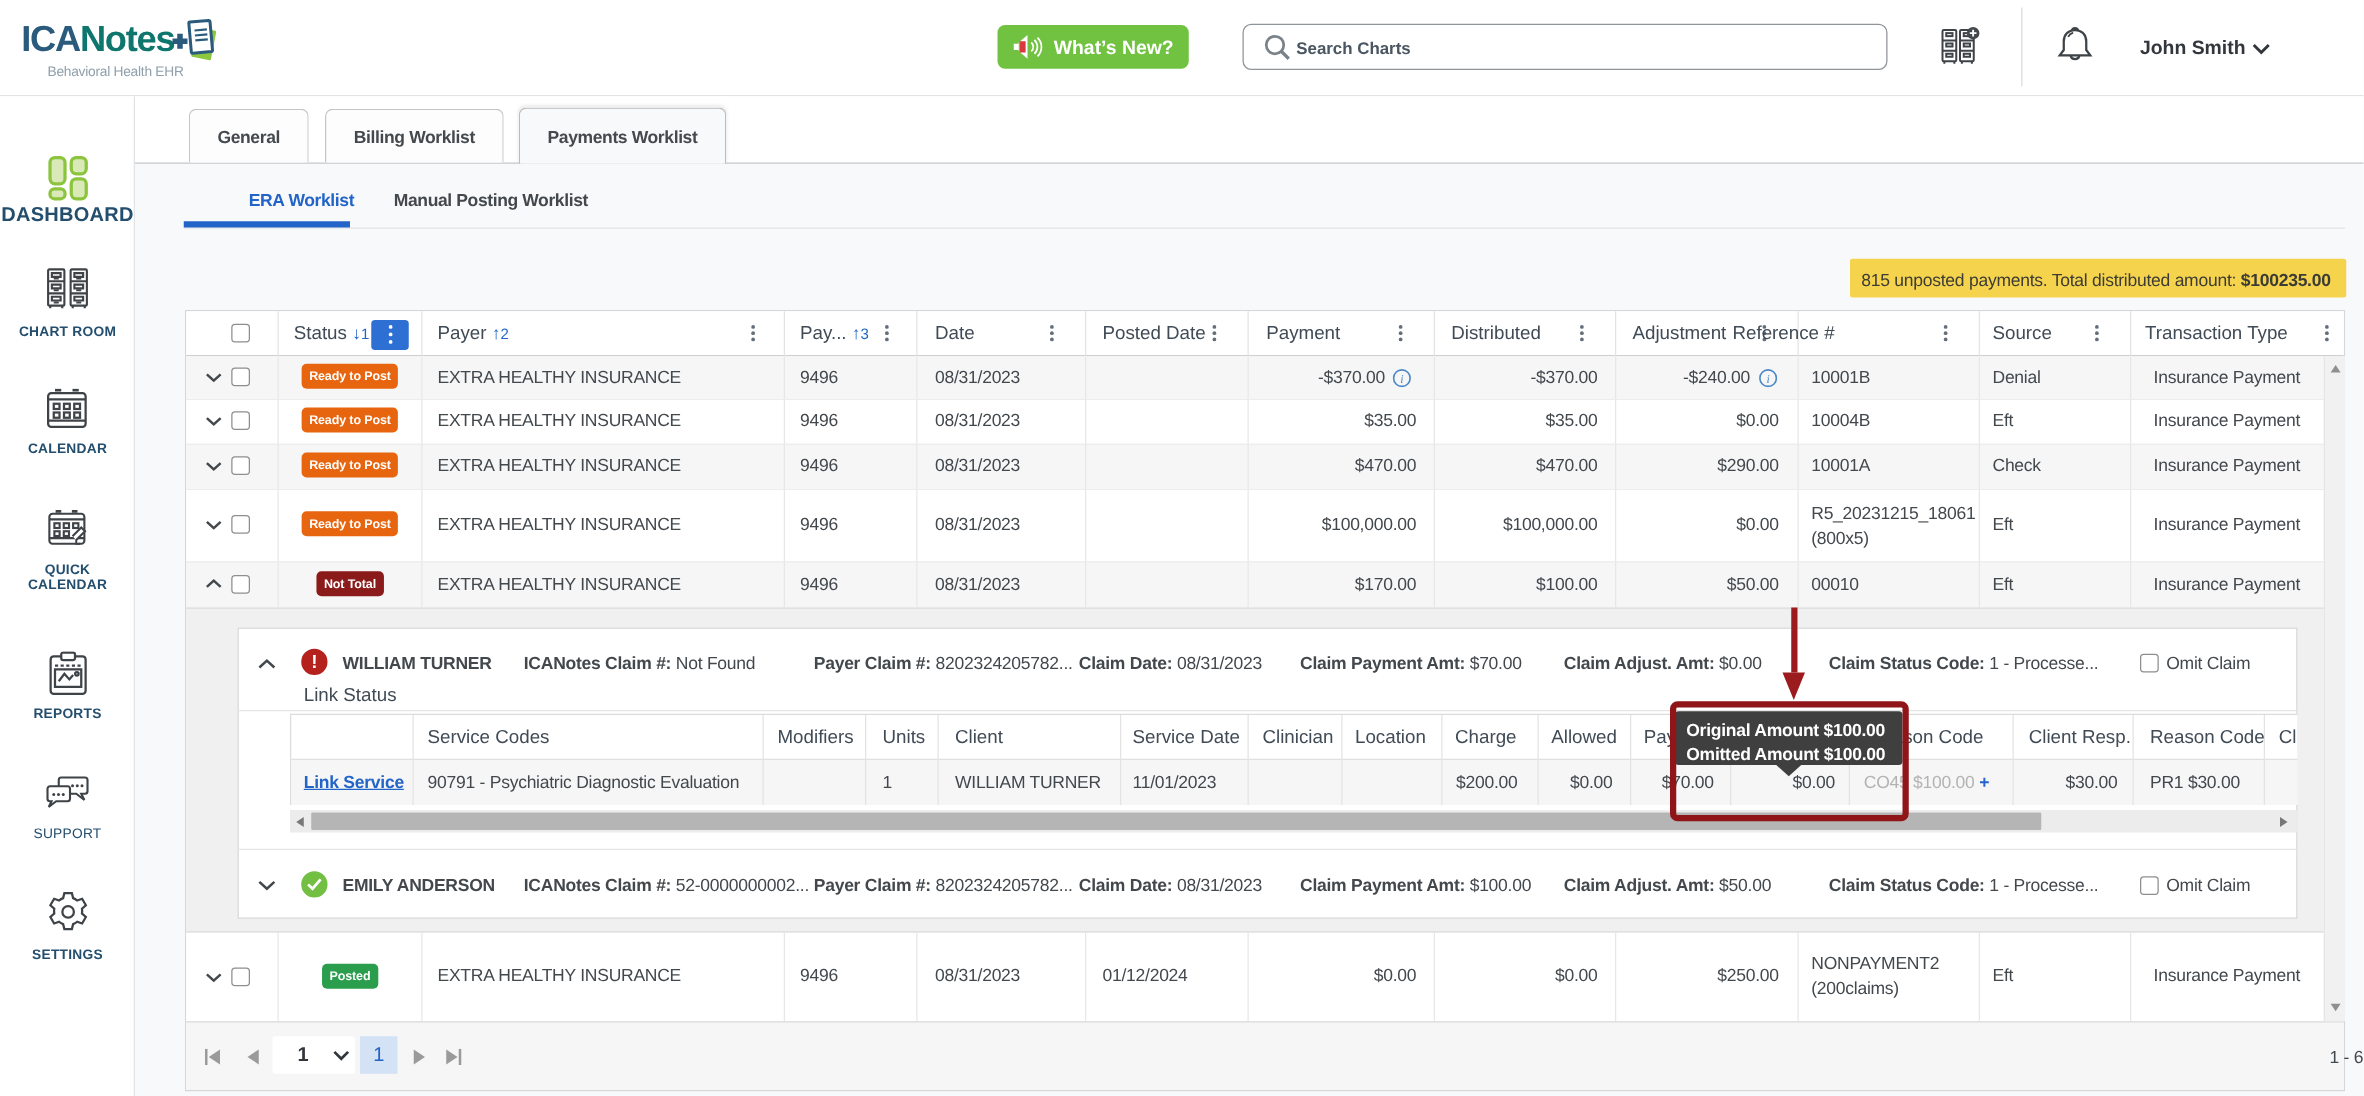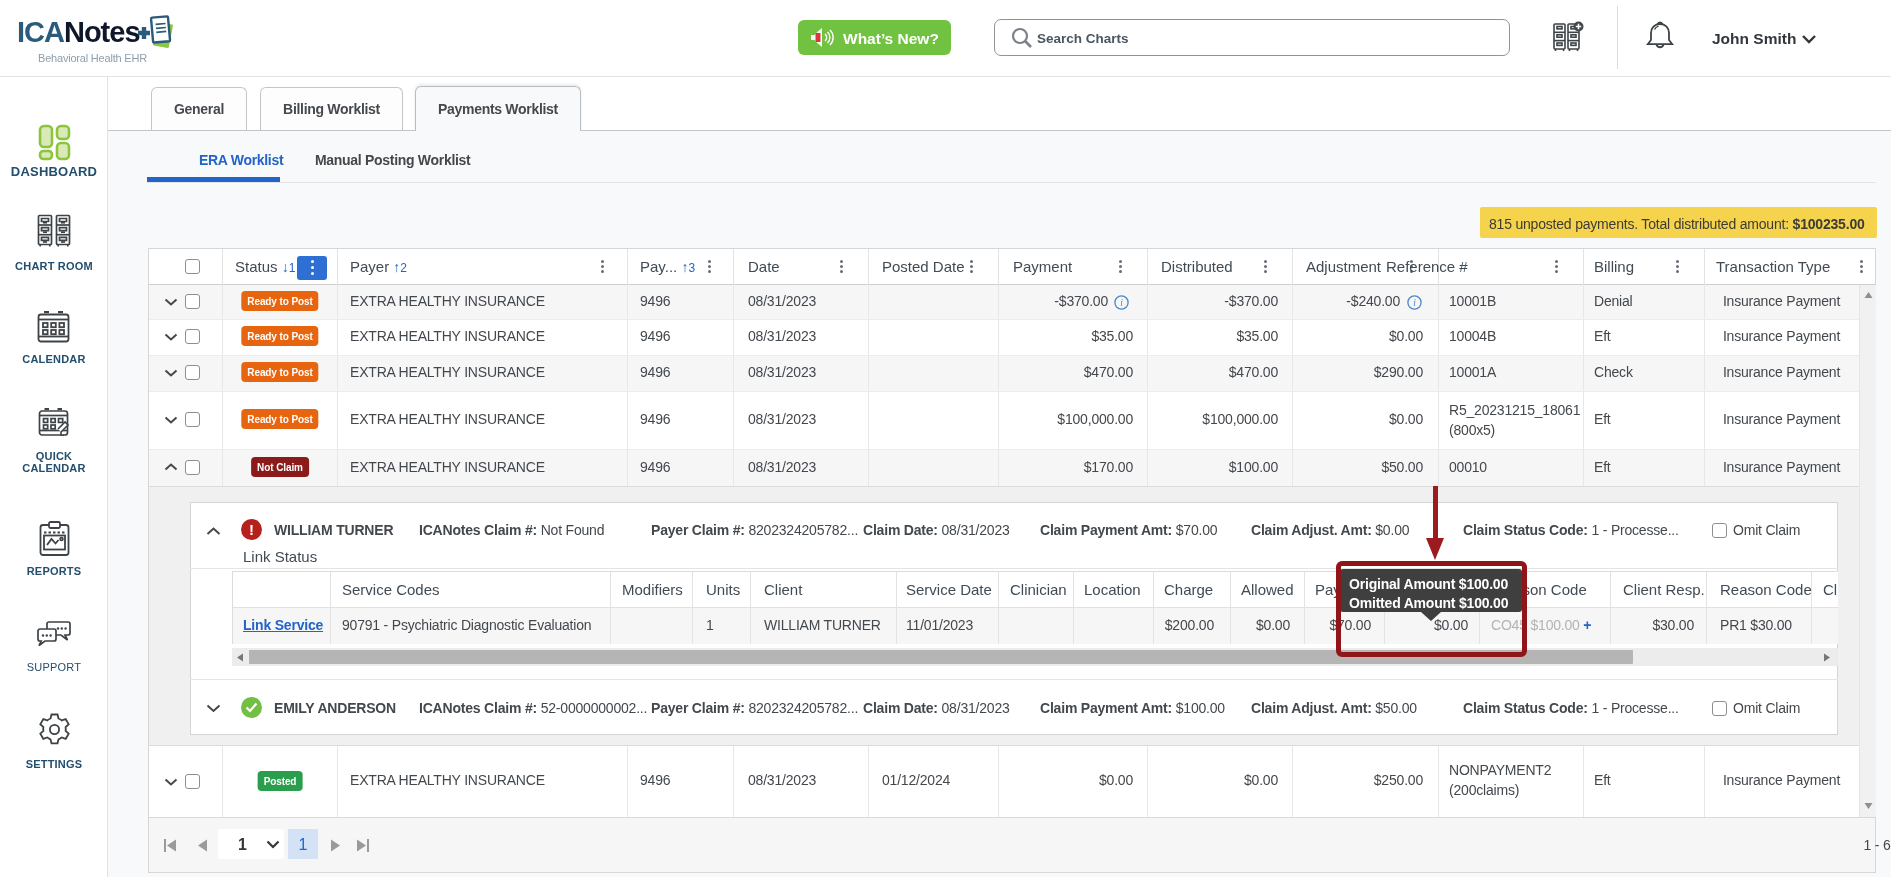--- a/index.html
+++ b/index.html
@@ -23,21 +23,21 @@
   .sort{color:#2264c8;font-size:14px;}
   .sortn{color:#2264c8;font-size:12px;}
   svg{display:block;}
 </style>
 </head>
 <body>
 <div id="app">
 
 <div class="a" style="left:0;top:0;width:1891px;height:77px;background:#fff;border-bottom:1px solid #e2e3e5;box-sizing:border-box;"></div>
 
-<div class="a" style="left:17px;top:16px;font-size:29px;font-weight:bold;letter-spacing:-1px;"><span style="color:#2a5a7c;">ICA</span><span style="color:#0f172a;">Notes</span></div>
+<div class="a" style="left:17px;top:16px;font-size:29px;font-weight:bold;letter-spacing:-1px;"><span style="color:#2a5a7c;">ICA</span><span style="color:#0f766e;">Notes</span></div>
 <svg class="a" style="left:136px;top:13px;" width="38" height="42" viewBox="0 0 38 42">
   <path d="M2 20 h12 M8 14 v12" stroke="#2a5a7c" stroke-width="4.4" fill="none"></path>
   <rect x="19" y="10" width="16" height="24" rx="1" fill="#8dc63f" transform="rotate(11 27 22)"></rect>
   <rect x="16" y="4" width="17" height="25" rx="1" fill="#fff" stroke="#2a5a7c" stroke-width="2.4" transform="rotate(-5 24 16)"></rect>
   <g transform="rotate(-5 24 16)" stroke="#2a5a7c" stroke-width="1.7">
     <line x1="20" y1="11" x2="30" y2="11"></line>
         <line x1="20" y1="15" x2="30" y2="15"></line>
         <line x1="20" y1="19" x2="30" y2="19"></line>
   </g>
 </svg>
@@ -101,21 +101,21 @@
 <div class="a" style="left:0;top:77px;width:108px;height:800px;background:#fff;border-right:1px solid #e2e3e5;box-sizing:border-box;"></div>
 
 <svg class="a" style="left:38px;top:124px;" width="33" height="37" viewBox="0 0 33 37">
   <g stroke="#8cc43e" stroke-width="2.6" fill="#d9eab8">
     <rect x="2" y="2" width="12" height="21" rx="4"></rect>
     <rect x="19" y="2" width="12" height="13" rx="4"></rect>
     <rect x="2" y="27" width="12" height="8" rx="3.5"></rect>
     <rect x="19" y="19" width="12" height="16" rx="4"></rect>
   </g>
 </svg>
-<div class="a" style="left:0;top:164px;width:108px;text-align:center;font-size:13px;font-weight:bold;color:#234e6d;letter-spacing:0.2px;">DASHBOARD</div>
+<div class="a" style="left:0;top:164px;width:108px;text-align:center;font-size:16px;font-weight:bold;color:#234e6d;letter-spacing:0.2px;">DASHBOARD</div>
 
 <svg class="a" style="left:37px;top:214px;" width="34" height="34" viewBox="0 0 34 34">
   <g stroke="#3e4347" stroke-width="1.7" fill="none">
     <rect x="1.5" y="1.5" width="13" height="29" rx="1"></rect>
     <line x1="1.5" y1="11" x2="14.5" y2="11"></line>
         <line x1="1.5" y1="20.7" x2="14.5" y2="20.7"></line>
     <path d="M4.5 4.5 h7 v3 h-7 z"></path>
         <path d="M4.5 13.7 h7 v3 h-7 z"></path>
         <path d="M4.5 23.4 h7 v3 h-7 z"></path>
     <line x1="6" y1="8.7" x2="10" y2="8.7"></line>
@@ -254,21 +254,21 @@
 <div class="a hl" style="left:882px;top:258px;">Posted Date</div>
 <span class="dots" style="left:970px;top:265px;"></span>
 <div class="a hl" style="left:1013px;top:258px;">Payment</div>
 <span class="dots" style="left:1119px;top:265px;"></span>
 <div class="a hl" style="left:1161px;top:258px;">Distributed</div>
 <span class="dots" style="left:1264px;top:265px;"></span>
 <div class="a hl" style="left:1306px;top:258px;">Adjustment</div>
 <span class="dots" style="left:1410px;top:265px;"></span>
 <div class="a hl" style="left:1386px;top:258px;">Reference #</div>
 <span class="dots" style="left:1555px;top:265px;"></span>
-<div class="a hl" style="left:1594px;top:258px;">Billing</div>
+<div class="a hl" style="left:1594px;top:258px;">Source</div>
 <span class="dots" style="left:1676px;top:265px;"></span>
 <div class="a hl" style="left:1716px;top:258px;">Transaction Type</div>
 <span class="dots" style="left:1860px;top:265px;"></span>
 
 <div class="a" style="left:149px;top:285px;width:1710px;height:34px;background:#f6f6f7;"></div>
 <div class="a" style="left:149px;top:319px;width:1710px;height:36px;background:#fff;"></div>
 <div class="a" style="left:149px;top:355px;width:1710px;height:36px;background:#f6f6f7;"></div>
 <div class="a" style="left:149px;top:391px;width:1710px;height:58px;background:#fff;"></div>
 <div class="a" style="left:149px;top:449px;width:1710px;height:37px;background:#f6f6f7;"></div>
 <div class="a" style="left:149px;top:746px;width:1710px;height:71px;background:#fff;"></div>
@@ -367,21 +367,21 @@
 <div class="a txt num" style="left:1297px;top:411px;width:126px;">$0.00</div>
 <div class="a txt" style="left:1449px;top:402px;">R5_20231215_18061</div>
 <div class="a txt" style="left:1449px;top:422px;">(800x5)</div>
 <div class="a txt" style="left:1594px;top:411px;">Eft</div>
 <div class="a txt" style="left:1704px;top:411px;width:155px;text-align:center;">Insurance Payment</div>
 
 <svg class="a" style="left:164px;top:463px;" width="14" height="8" viewBox="0 0 14 8">
       <polyline points="1.5,6.5 7,1.5 12.5,6.5" stroke="#43484d" stroke-width="2" fill="none"></polyline>
     </svg>
 <div class="cb" style="left:185px;top:460px;"></div>
-<div class="badge" style="left:280px;top:457px;background:#8b1b1b;">Not Claim</div>
+<div class="badge" style="left:280px;top:457px;background:#8b1b1b;">Not Total</div>
 <div class="a txt" style="left:350px;top:459px;">EXTRA HEALTHY INSURANCE</div>
 <div class="a txt" style="left:640px;top:459px;">9496</div>
 <div class="a txt" style="left:748px;top:459px;">08/31/2023</div>
 <div class="a txt num" style="left:998px;top:459px;width:135px;">$170.00</div>
 <div class="a txt num" style="left:1152px;top:459px;width:126px;">$100.00</div>
 <div class="a txt num" style="left:1297px;top:459px;width:126px;">$50.00</div>
 <div class="a txt" style="left:1449px;top:459px;">00010</div>
 <div class="a txt" style="left:1594px;top:459px;">Eft</div>
 <div class="a txt" style="left:1704px;top:459px;width:155px;text-align:center;">Insurance Payment</div>
 

